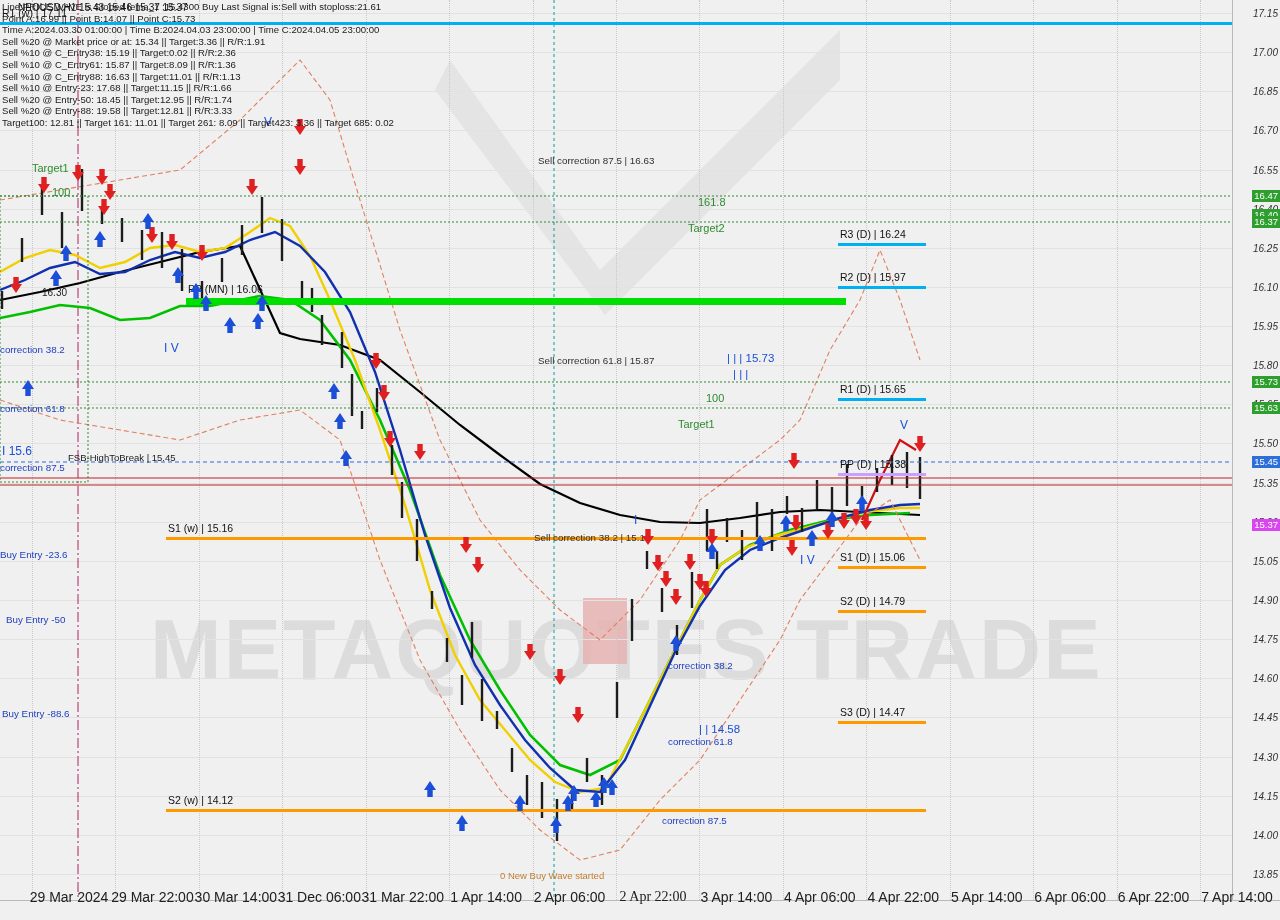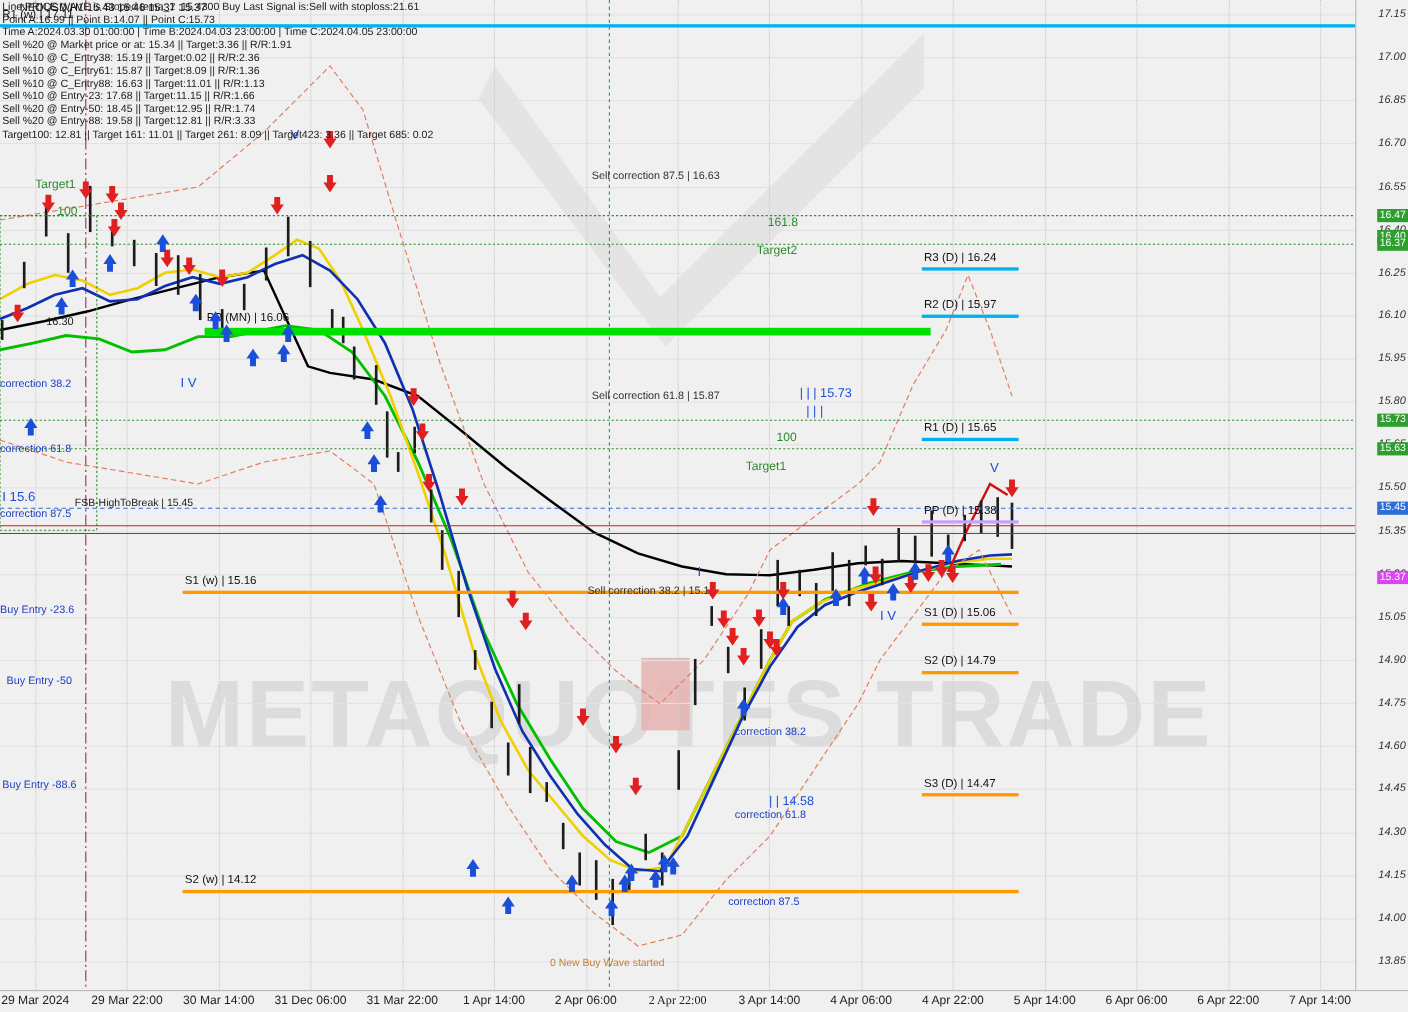--- a/index.html
+++ b/index.html
@@ -44,22 +44,22 @@
     transform:translateY(-50%); white-space:nowrap;font-style:italic;
   }
   .ygrid {
     position:absolute; left:0; width:1232px; height:1px; background:#e2e2e2;
   }
   .xaxis {
     position:absolute; left:0; bottom:0; width:1280px; height:20px;
     background:#f0f0f0; border-top:1px solid #b9b9b9;
   }
   .xtick {
-    position:absolute; bottom:4px; font-size:11px; color:#202020;
-    transform:translateX(-50%); white-space:nowrap;
+    position:absolute; bottom:15px; font-size:14px; color:#202020;
+    transform:translateX(-50%); white-space:nowrap;margin-left:37px;
   }
   .xgrid {
     position:absolute; top:0; width:1px; height:900px;
     border-left:1px dotted #c9c9c9;
   }
   
   .plabel {
     position:absolute; right:0px; height:12px; line-height:12px;
     font-size:9.5px; padding:0 2px; color:#fff; transform:translateY(-50%);
     white-space:nowrap; z-index:40;

